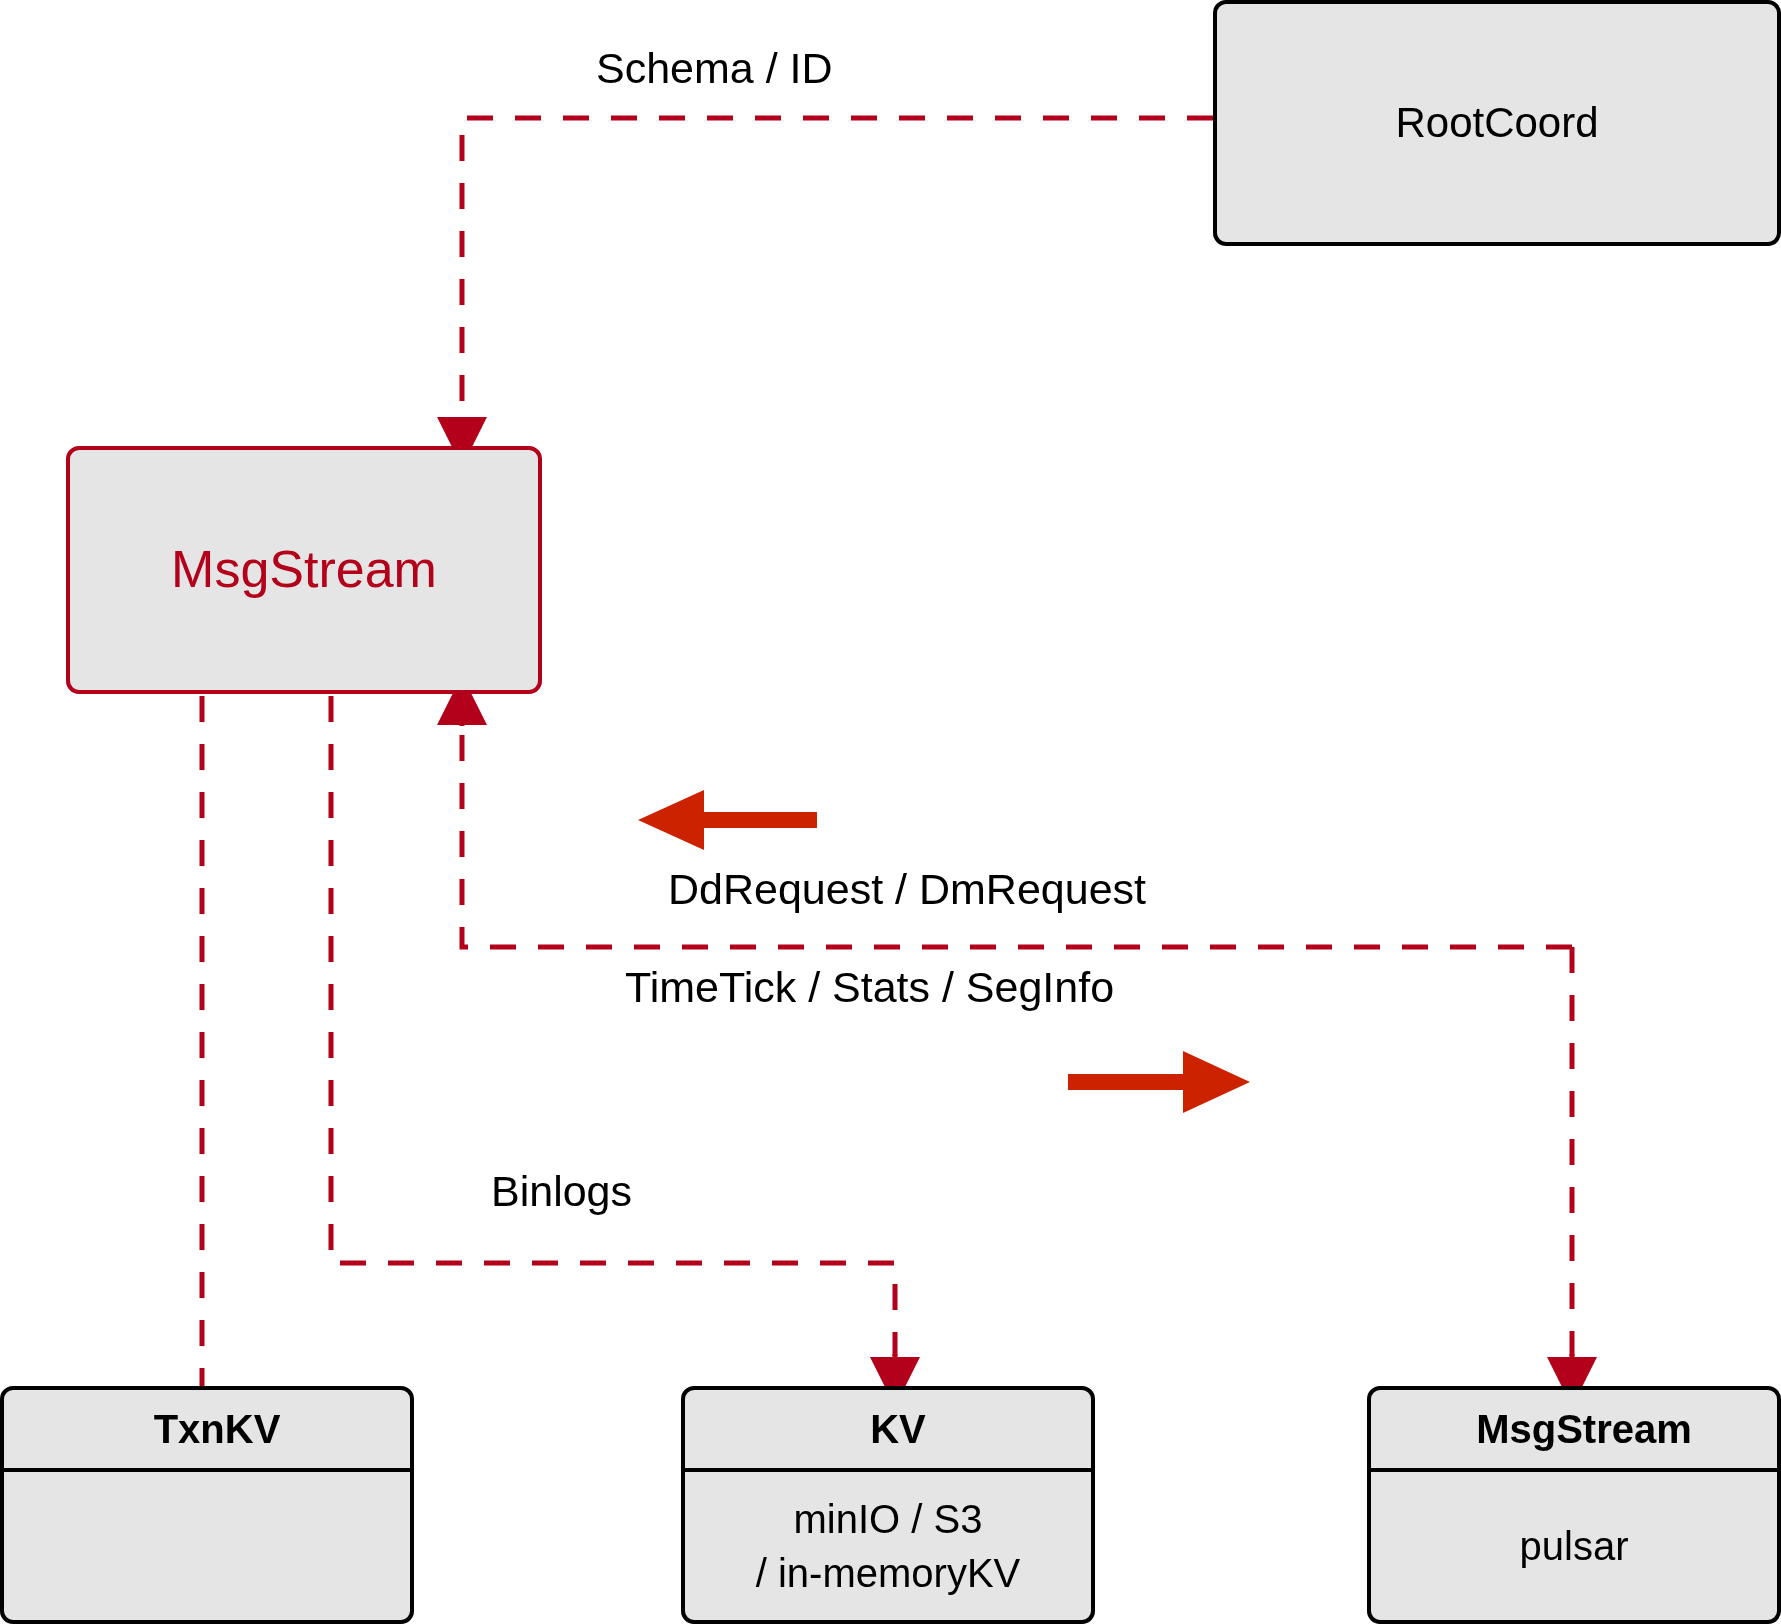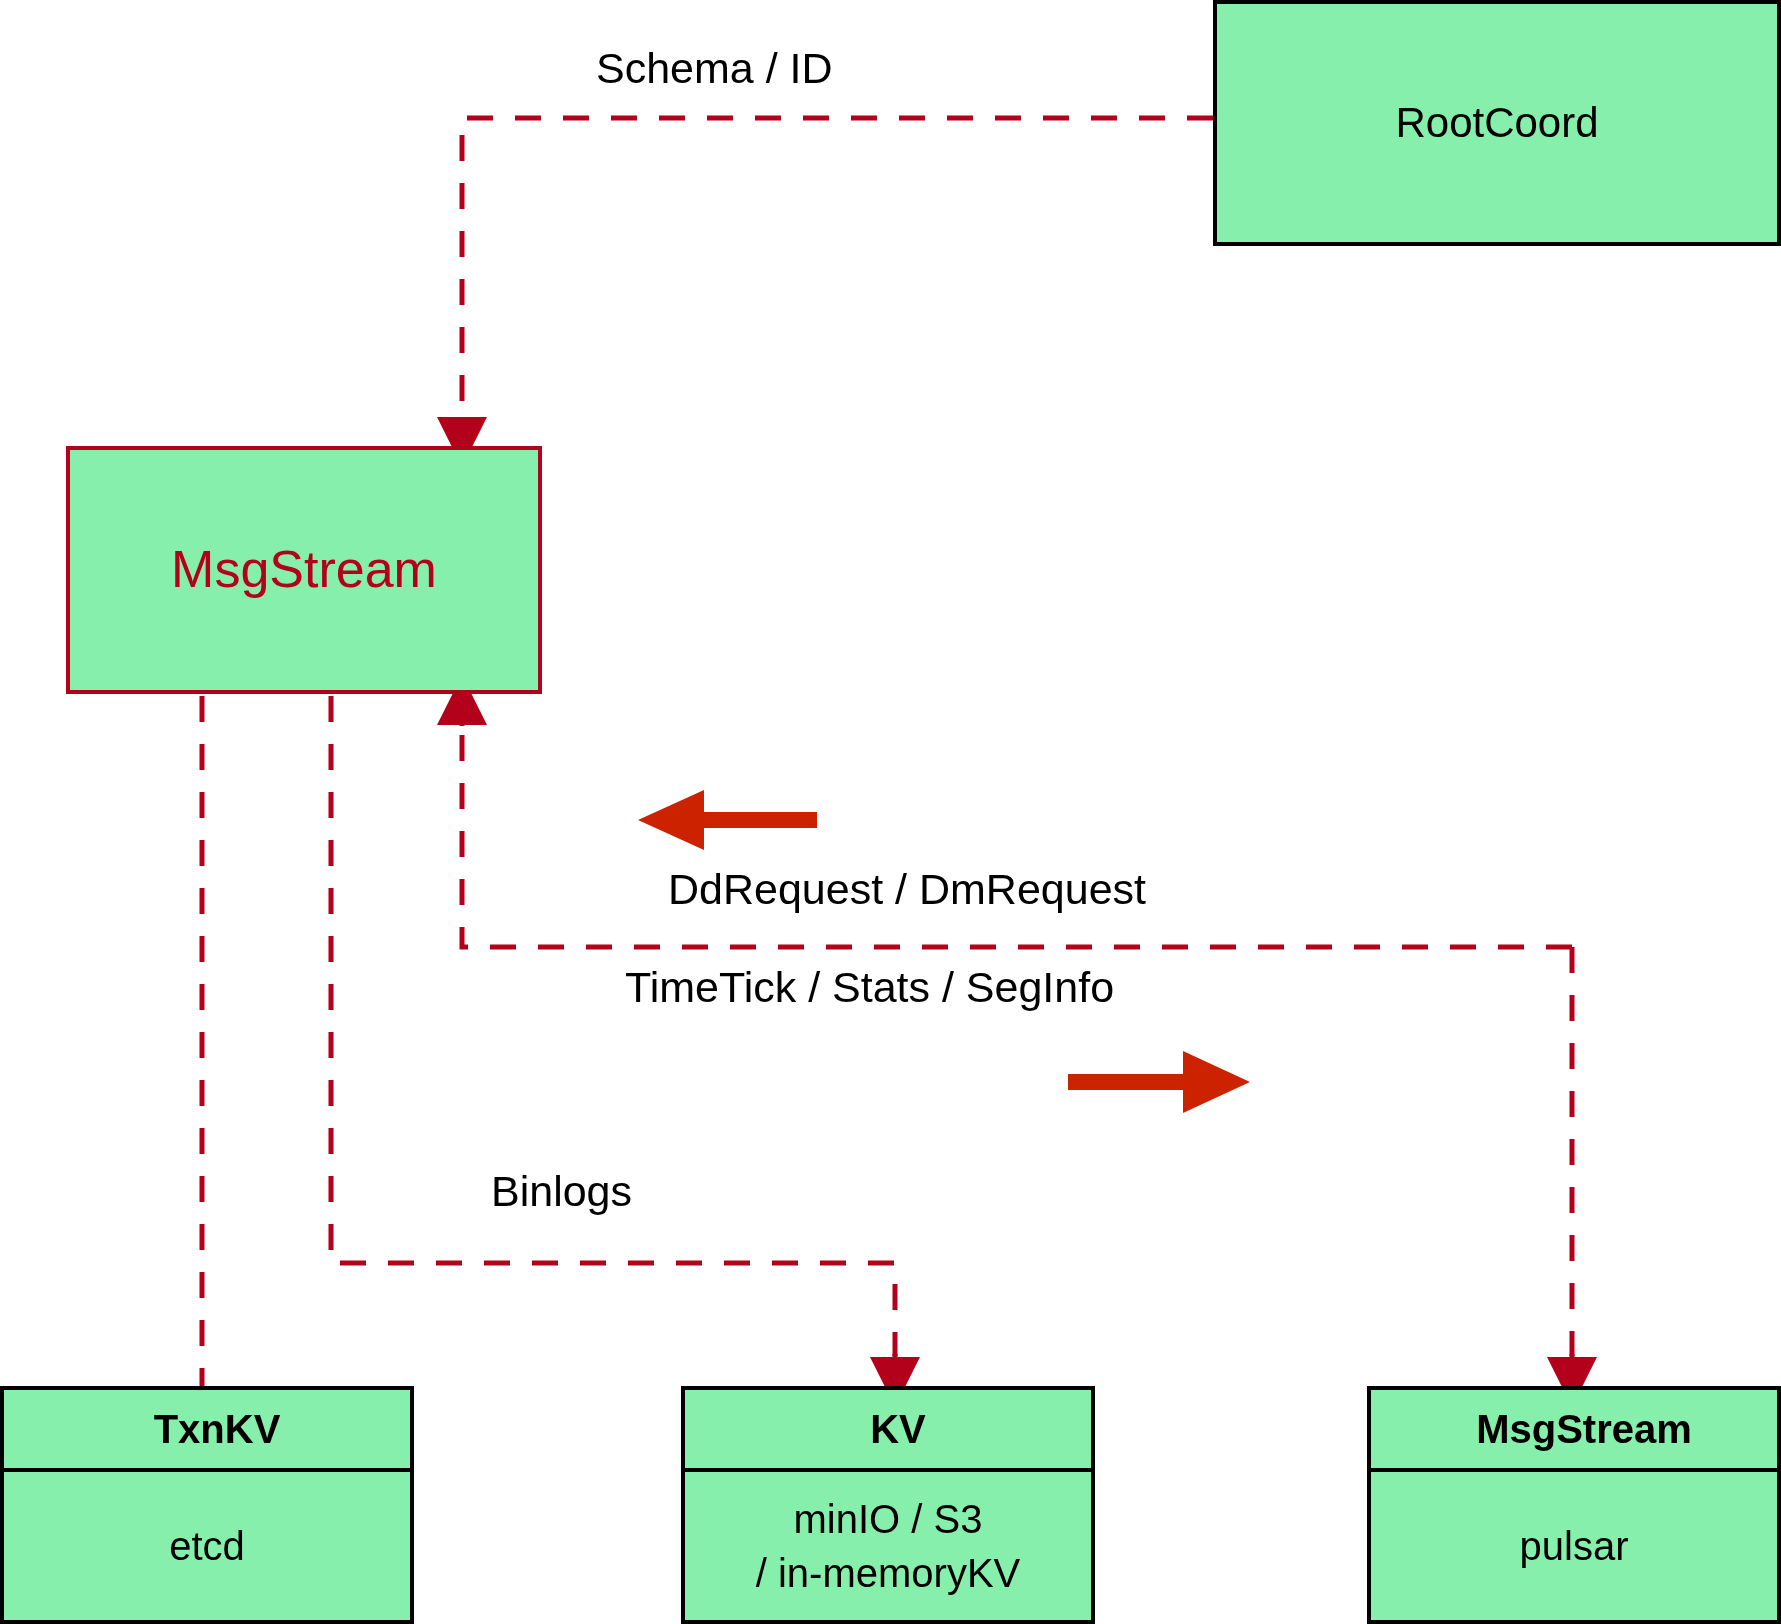--- a/index.html
+++ b/index.html
@@ -21,23 +21,24 @@
     top: 0;
     width: 1781px;
     height: 1624px;
     pointer-events: none;
   }
 
   
   .node {
     position: absolute;
     box-sizing: border-box;
-    background: #86efac;
+    background: #e5e5e5;
     display: flex;
     flex-direction: column;
+    border-radius: 13px;
   }
   .node.black { border: 4px solid #000000; }
   .node.red   { border: 4px solid #B3001B; }
 
   .node-title {
     display: flex;
     align-items: center;
     justify-content: center;
     text-align: center;
     font-size: 42px;
@@ -146,21 +147,20 @@
     <div class="node-title plain">RootCoord</div>
   </div>
 
   <div class="node red" id="node-datacoord">
     <div class="node-title redtext">MsgStream</div>
   </div>
 
   <div class="node black" id="node-txnkv">
     <div class="node-title strong">TxnKV</div>
     <div class="node-divider"></div>
-    <div class="node-body">etcd</div>
   </div>
 
   <div class="node black" id="node-kv">
     <div class="node-title strong">KV</div>
     <div class="node-divider"></div>
     <div class="node-body">
       <div>
         <div>minIO / S3</div>
         <div>/ in-memoryKV</div>
       </div>

